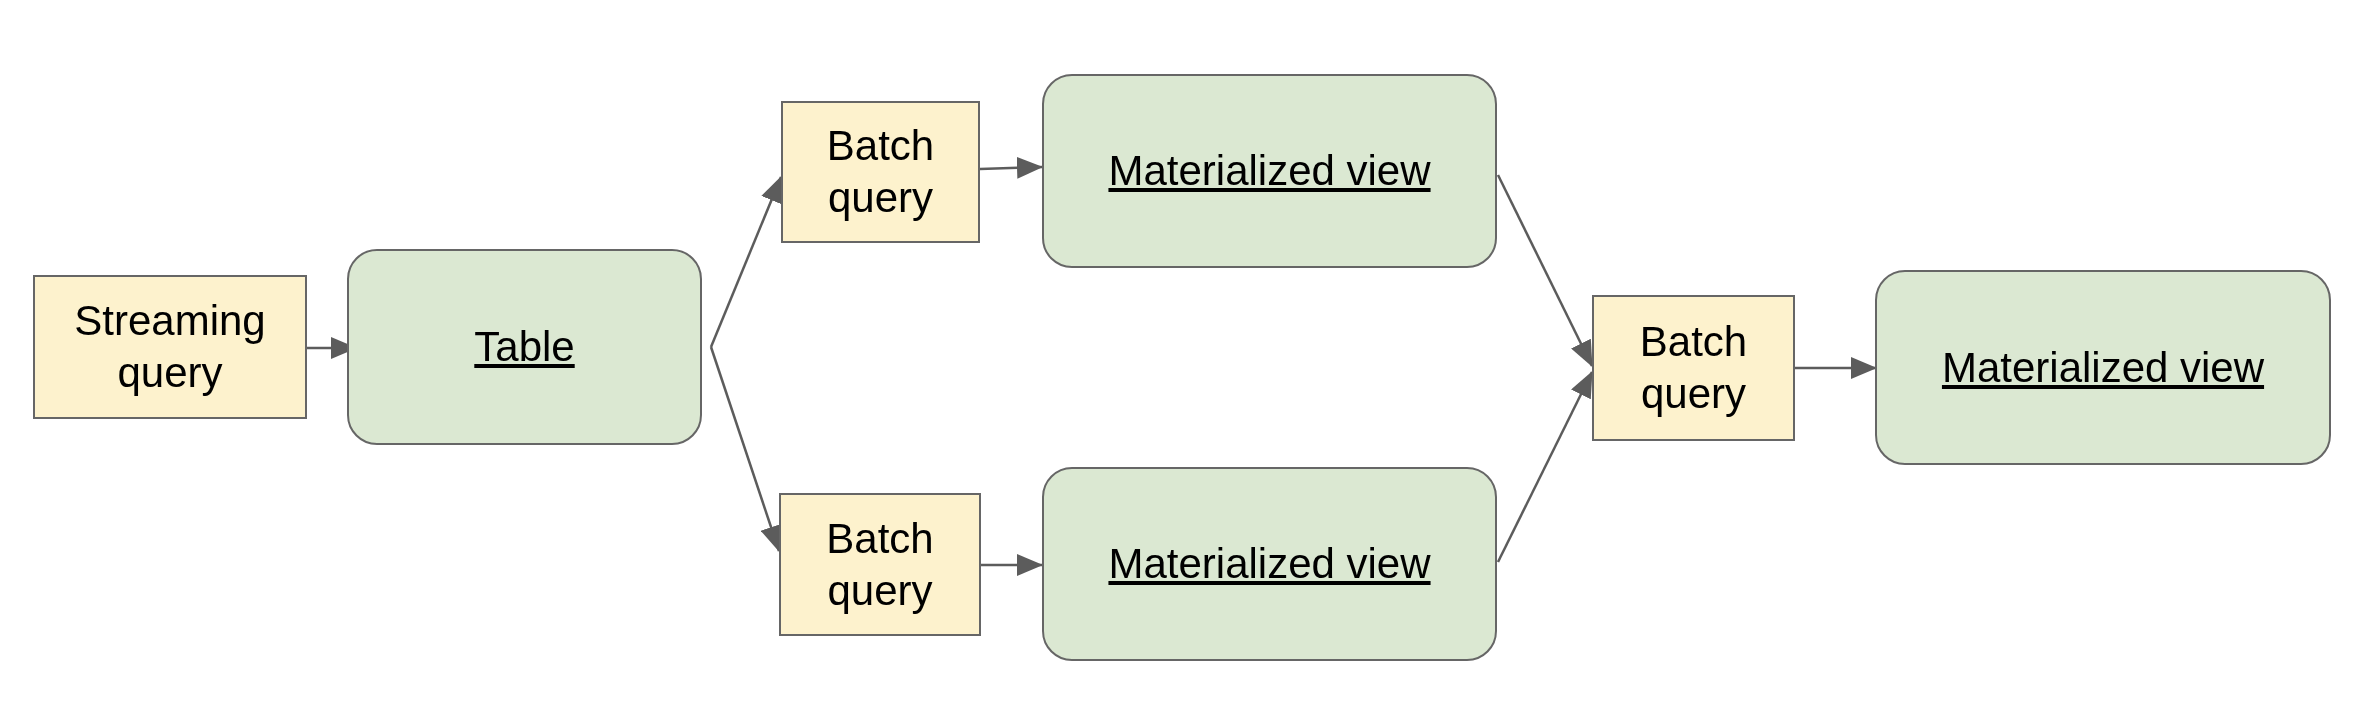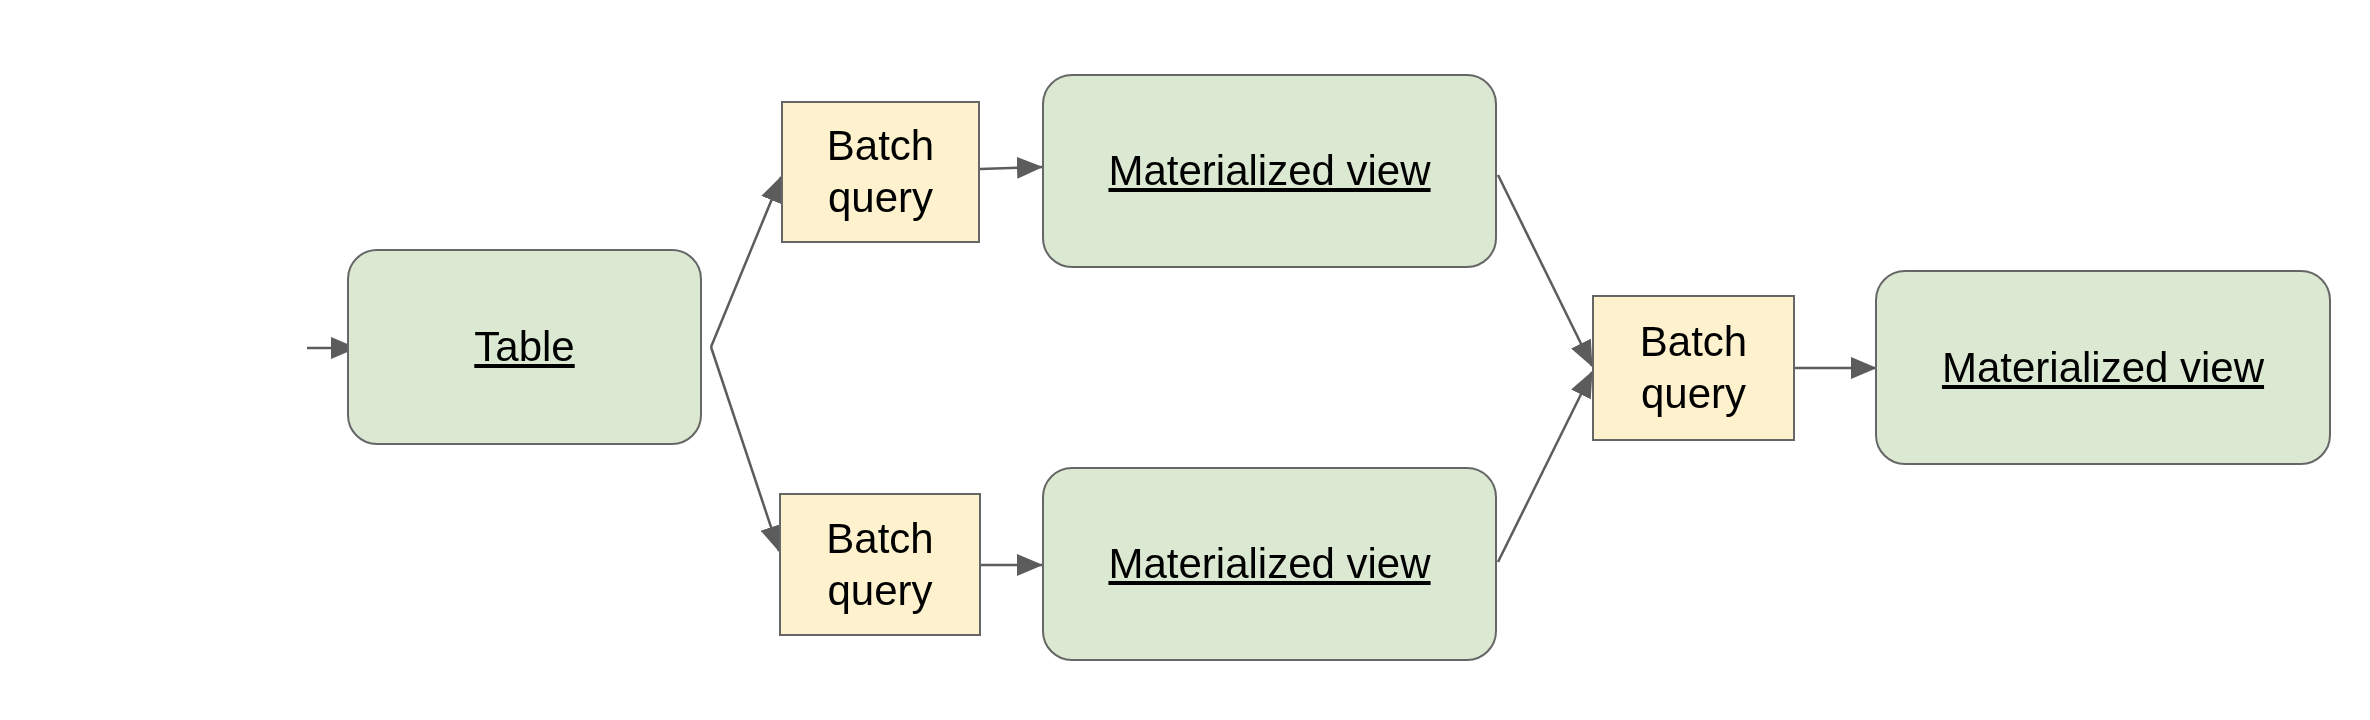--- a/index.html
+++ b/index.html
@@ -78,20 +78,23 @@
     <line class="edge" x1="307" y1="348" x2="356" y2="348" marker-end="url(#arrow)"></line>
     <line class="edge" x1="711" y1="347" x2="781" y2="177" marker-end="url(#arrow)"></line>
     <line class="edge" x1="711" y1="347" x2="779" y2="551" marker-end="url(#arrow)"></line>
     <line class="edge" x1="980" y1="169" x2="1042" y2="167" marker-end="url(#arrow)"></line>
     <line class="edge" x1="981" y1="565" x2="1042" y2="565" marker-end="url(#arrow)"></line>
     <line class="edge" x1="1498" y1="175" x2="1592" y2="366" marker-end="url(#arrow)"></line>
     <line class="edge" x1="1498" y1="562" x2="1592" y2="372" marker-end="url(#arrow)"></line>
     <line class="edge" x1="1794" y1="368" x2="1876" y2="368" marker-end="url(#arrow)"></line>
   </svg>
 
+  <div class="node query n0">
+    <span class="label">Streaming query</span>
+  </div>
 
   <div class="node entity n1">
     <span class="label">Table</span>
   </div>
 
   <div class="node query n2">
     <span class="label">Batch query</span>
   </div>
 
   <div class="node entity n3">

